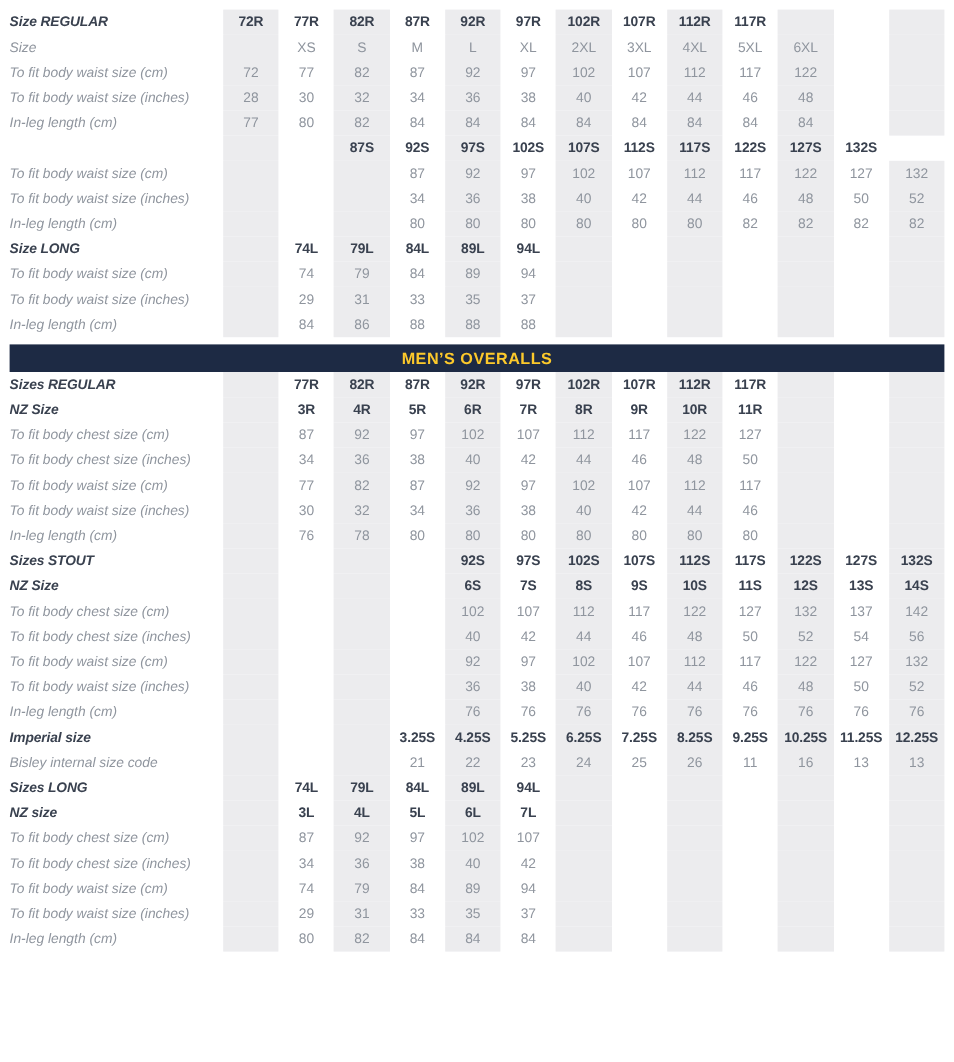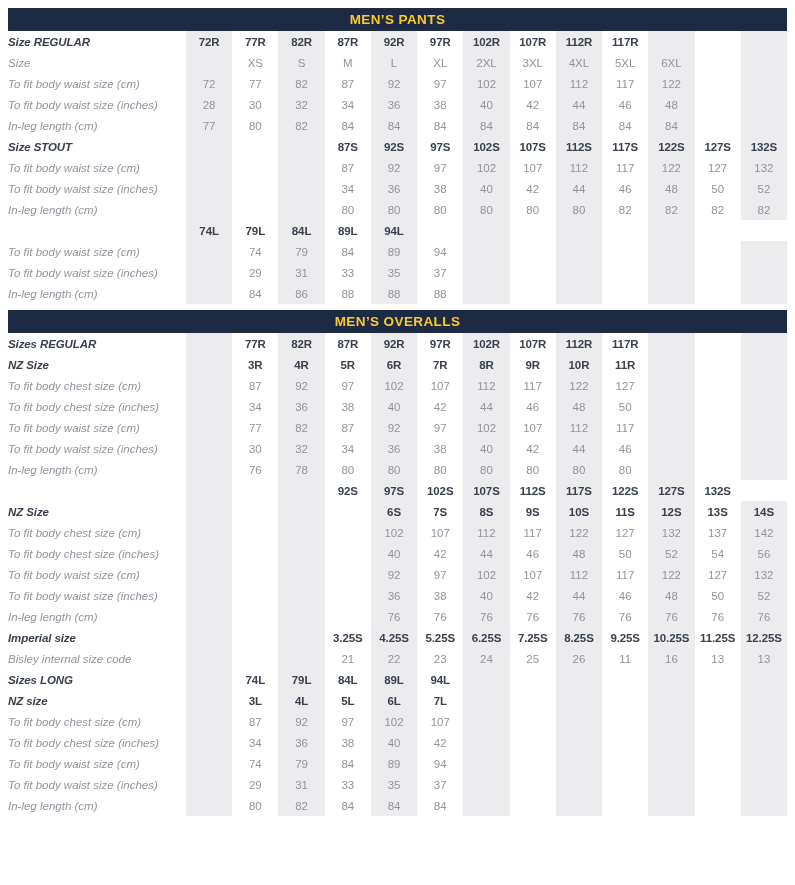--- a/index.html
+++ b/index.html
@@ -45,23 +45,20 @@
     margin:13px 0 0 1px;
     font-size:10px;color:var(--footnote);
   }
 </style>
 </head>
 <body>
 
 <div class="wrap">
 
   <section class="size-table">
-    <div class="band">
-      <span>MEN’S PANTS</span>
-    </div>
     <div class="tbody">
         <div class="grid-row">
           <span class="cell lbl bold">Size REGULAR</span>
           <span class="cell val bold">72R</span>
           <span class="cell val bold">77R</span>
           <span class="cell val bold">82R</span>
           <span class="cell val bold">87R</span>
           <span class="cell val bold">92R</span>
           <span class="cell val bold">97R</span>
           <span class="cell val bold">102R</span>
@@ -130,21 +127,20 @@
           <span class="cell val muted">84</span>
           <span class="cell val muted">84</span>
           <span class="cell val muted">84</span>
           <span class="cell val muted">84</span>
           <span class="cell val muted">84</span>
           <span class="cell val muted">84</span>
           <span class="cell val muted"></span>
           <span class="cell val muted"></span>
         </div>
         <div class="grid-row">
-          <span class="cell lbl bold">Size STOUT</span>
           <span class="cell val bold"></span>
           <span class="cell val bold"></span>
           <span class="cell val bold"></span>
           <span class="cell val bold">87S</span>
           <span class="cell val bold">92S</span>
           <span class="cell val bold">97S</span>
           <span class="cell val bold">102S</span>
           <span class="cell val bold">107S</span>
           <span class="cell val bold">112S</span>
           <span class="cell val bold">117S</span>
@@ -194,20 +190,21 @@
           <span class="cell val muted">80</span>
           <span class="cell val muted">80</span>
           <span class="cell val muted">80</span>
           <span class="cell val muted">80</span>
           <span class="cell val muted">82</span>
           <span class="cell val muted">82</span>
           <span class="cell val muted">82</span>
           <span class="cell val muted">82</span>
         </div>
         <div class="grid-row">
+          <span class="cell lbl bold">Size LONG</span>
           <span class="cell val bold"></span>
           <span class="cell val bold">74L</span>
           <span class="cell val bold">79L</span>
           <span class="cell val bold">84L</span>
           <span class="cell val bold">89L</span>
           <span class="cell val bold">94L</span>
           <span class="cell val bold"></span>
           <span class="cell val bold"></span>
           <span class="cell val bold"></span>
           <span class="cell val bold"></span>
@@ -377,20 +374,21 @@
           <span class="cell val muted">80</span>
           <span class="cell val muted">80</span>
           <span class="cell val muted">80</span>
           <span class="cell val muted">80</span>
           <span class="cell val muted">80</span>
           <span class="cell val muted"></span>
           <span class="cell val muted"></span>
           <span class="cell val muted"></span>
         </div>
         <div class="grid-row">
+          <span class="cell lbl bold">Sizes STOUT</span>
           <span class="cell val bold"></span>
           <span class="cell val bold"></span>
           <span class="cell val bold"></span>
           <span class="cell val bold"></span>
           <span class="cell val bold">92S</span>
           <span class="cell val bold">97S</span>
           <span class="cell val bold">102S</span>
           <span class="cell val bold">107S</span>
           <span class="cell val bold">112S</span>
           <span class="cell val bold">117S</span>

